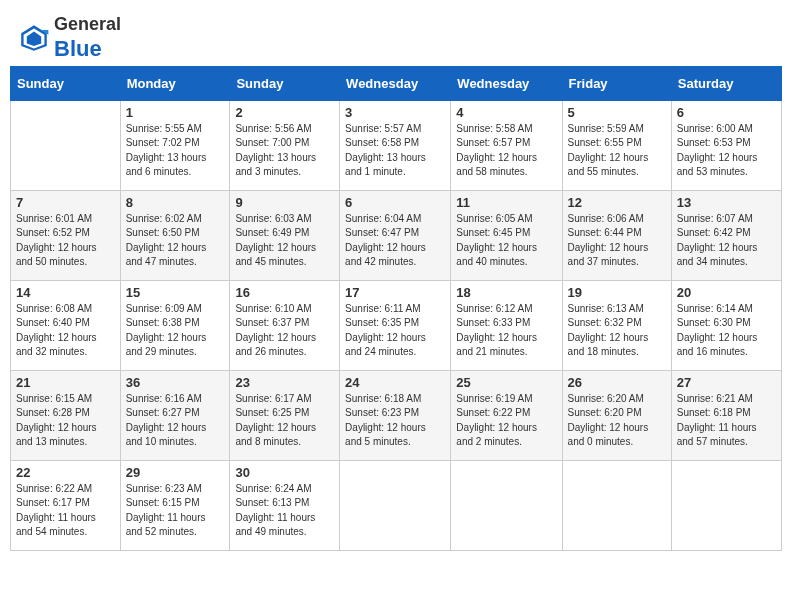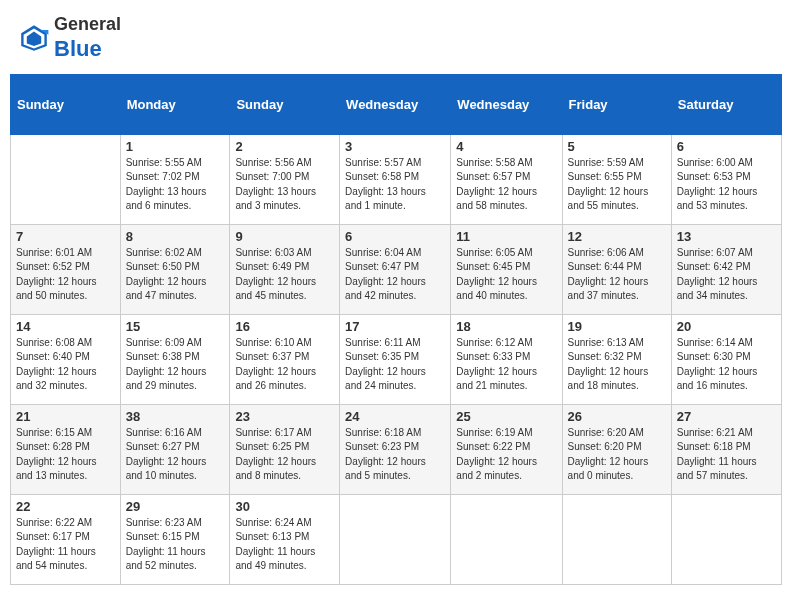--- a/index.html
+++ b/index.html
@@ -7,21 +7,20 @@
       font-family: Arial, sans-serif;
       background: #fff;
       width: 792px;
       min-height: 612px;
       padding: 10px;
     }
     .header {
       display: flex;
       justify-content: space-between;
       align-items: center;
-      margin-bottom: 8px;
       padding: 4px 8px;
     }
     .logo {
       display: flex;
       align-items: center;
     }
     .logo-text {
       display: flex;
       flex-direction: column;
       line-height: 1.2;
@@ -55,21 +54,21 @@
     }
     .calendar {
       width: 100%;
       border-collapse: collapse;
       border: 1px solid #ccc;
     }
     .calendar th {
       background: #1565c0;
       color: #fff;
       text-align: left;
-      padding: 22px 6px;
+      padding: 9px 6px;
       font-size: 13px;
       font-weight: bold;
       border: 1px solid #1565c0;
     }
     .calendar td {
       vertical-align: top;
       padding: 4px 5px;
       border: 1px solid #ccc;
       font-size: 10.5px;
       color: #333;
@@ -217,21 +216,21 @@
           <span class="day-num">20</span>
           <div class="day-info">Sunrise: 6:14 AM<br>Sunset: 6:30 PM<br>Daylight: 12 hours<br>and 16 minutes.</div>
         </td>
       </tr>
       <tr class="row-shaded">
         <td>
           <span class="day-num">21</span>
           <div class="day-info">Sunrise: 6:15 AM<br>Sunset: 6:28 PM<br>Daylight: 12 hours<br>and 13 minutes.</div>
         </td>
         <td>
-          <span class="day-num">38</span>
+          <span class="day-num">36</span>
           <div class="day-info">Sunrise: 6:16 AM<br>Sunset: 6:27 PM<br>Daylight: 12 hours<br>and 10 minutes.</div>
         </td>
         <td>
           <span class="day-num">23</span>
           <div class="day-info">Sunrise: 6:17 AM<br>Sunset: 6:25 PM<br>Daylight: 12 hours<br>and 8 minutes.</div>
         </td>
         <td>
           <span class="day-num">24</span>
           <div class="day-info">Sunrise: 6:18 AM<br>Sunset: 6:23 PM<br>Daylight: 12 hours<br>and 5 minutes.</div>
         </td>

